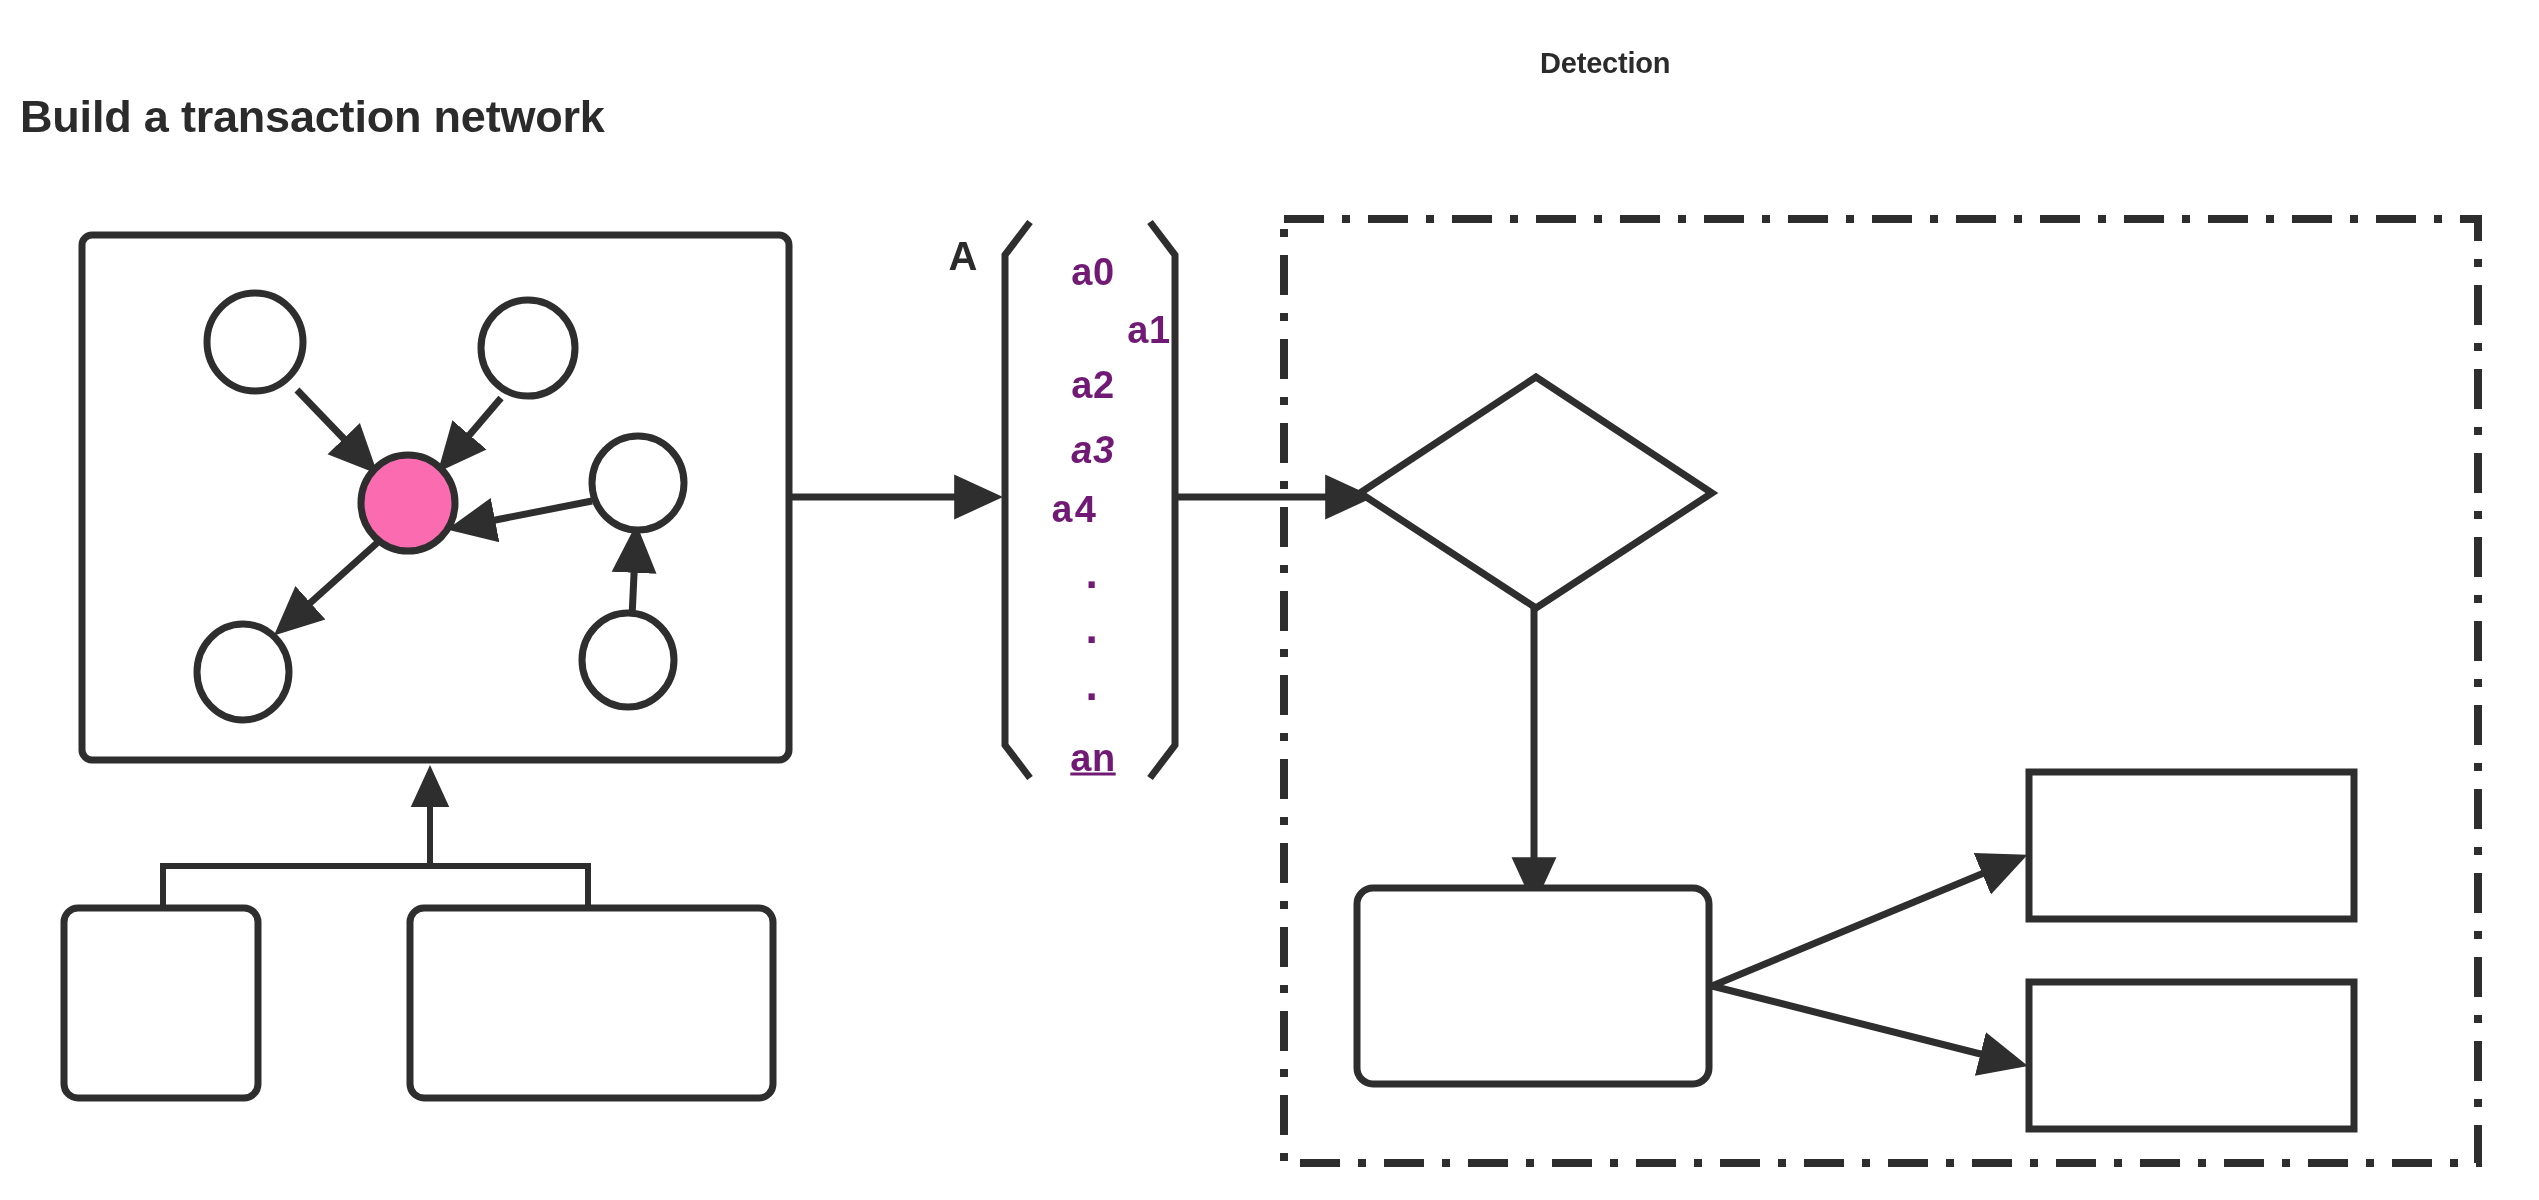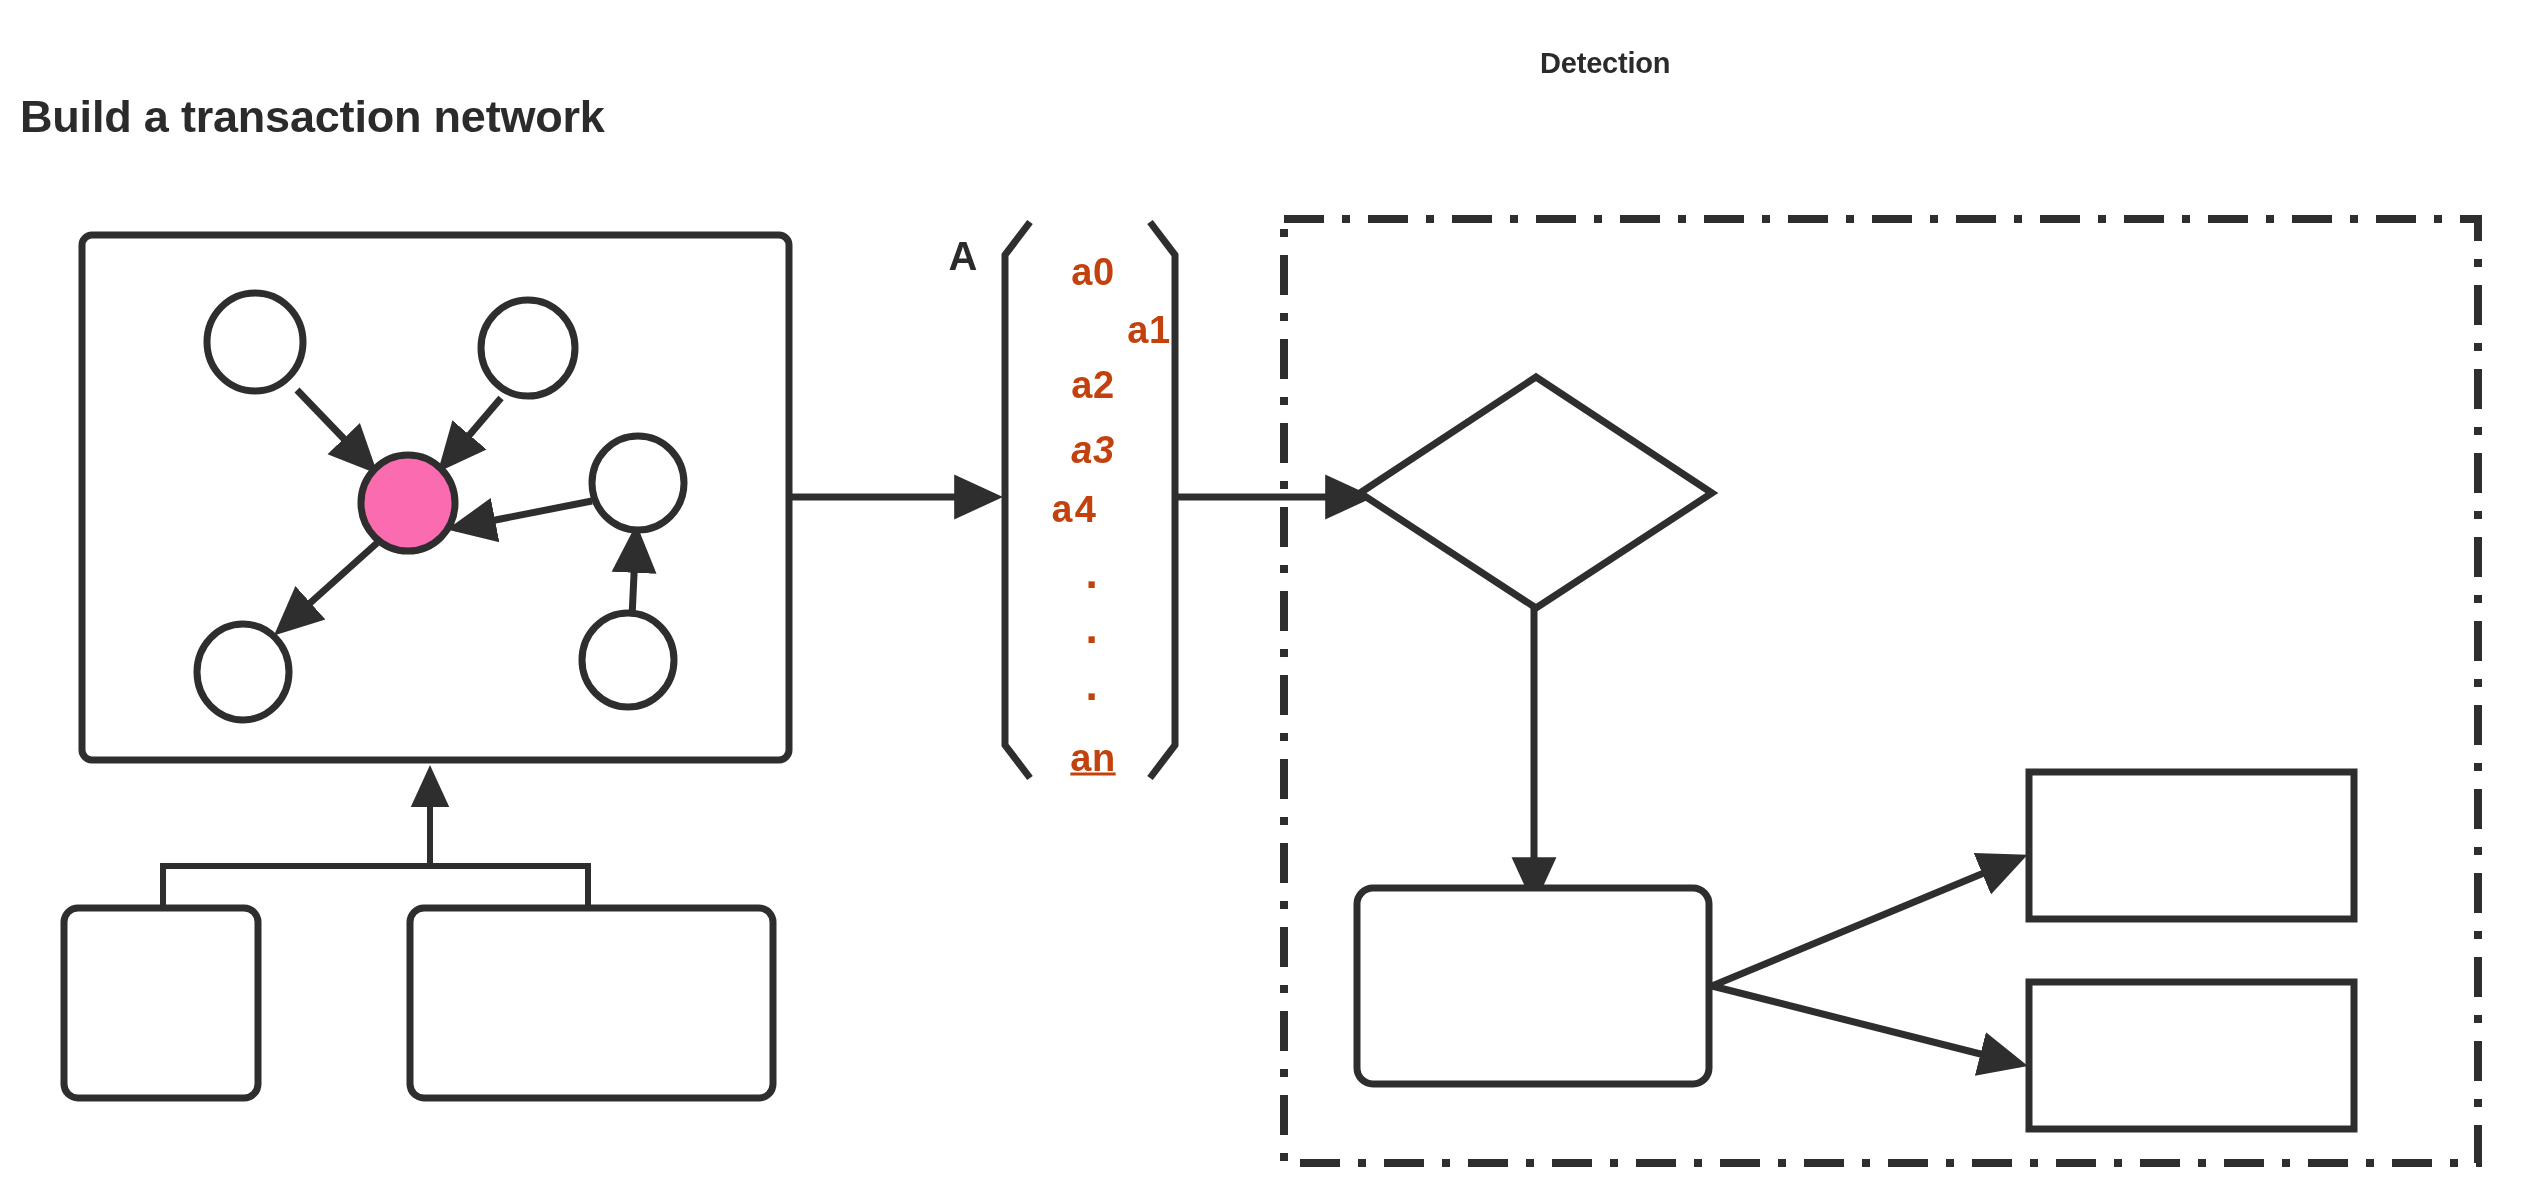--- a/index.html
+++ b/index.html
@@ -86,21 +86,21 @@
     font-weight: bold;
     font-size: 40px;
     color: #2b2b2b;
     transform: translate(-50%, -50%);
   }
   .vec-item {
     position: absolute;
     font-family: "Liberation Sans", sans-serif;
     font-weight: bold;
     font-size: 38px;
-    color: #c2410c;
+    color: #701a75;
     transform: translate(-50%, -50%);
     letter-spacing: 0.5px;
   }
   .vec-item.dot { font-size: 44px; line-height: 0.4; }
 </style>
 </head>
 <body>
 
 <div id="canvas">
 

